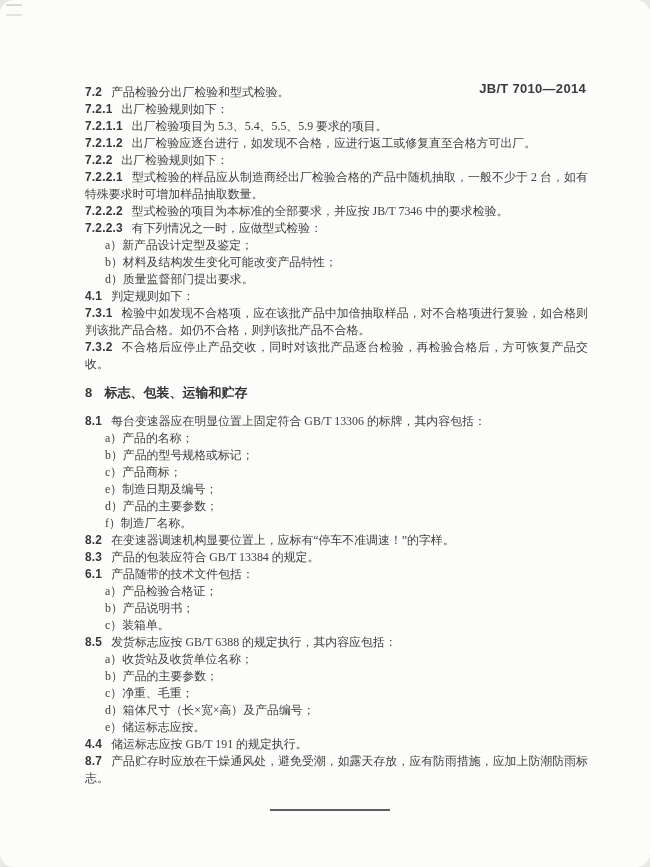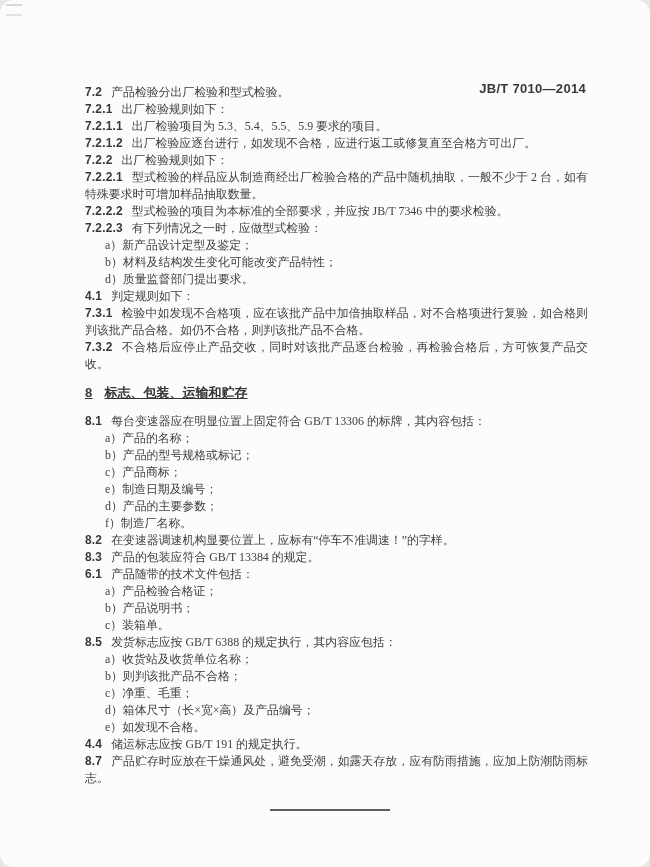--- a/index.html
+++ b/index.html
@@ -38,21 +38,20 @@
     margin-right:9px;letter-spacing:.2px;
   }
   .sub{padding-left:20px;}
   .sec-heading{
     font-family:"Liberation Sans","DejaVu Sans",sans-serif;
     font-weight:bold;
     font-size:13px !important;
     color:#333;
     margin:11px 0 12px 0 !important;
     text-align:right;
-    text-decoration:underline;
   }
   .sec-heading .num{margin-right:12px;}
   .divider{
     position:absolute;left:270px;top:809px;
     width:120px;height:2px;background:#5f5f5f;
   }
   .pageno{
     position:absolute;right:66px;top:837px;
     font-size:11.5px;color:#555;margin-top:43px;
   }
@@ -89,23 +88,23 @@
     <p class="sub"><span>d）产品的主要参数；</span></p>
     <p class="sub"><span>f）制造厂名称。</span></p>
     <p class="clause"><b class="num">8.2</b><span>在变速器调速机构显要位置上，应标有“停车不准调速！”的字样。</span></p>
     <p class="clause"><b class="num">8.3</b><span>产品的包装应符合 GB/T 13384 的规定。</span></p>
     <p class="clause"><b class="num">6.1</b><span>产品随带的技术文件包括：</span></p>
     <p class="sub"><span>a）产品检验合格证；</span></p>
     <p class="sub"><span>b）产品说明书；</span></p>
     <p class="sub"><span>c）装箱单。</span></p>
     <p class="clause"><b class="num">8.5</b><span>发货标志应按 GB/T 6388 的规定执行，其内容应包括：</span></p>
     <p class="sub"><span>a）收货站及收货单位名称；</span></p>
-    <p class="sub"><span>b）则判该批产品不合格；</span></p>
+    <p class="sub"><span>b）产品的主要参数；</span></p>
     <p class="sub"><span>c）净重、毛重；</span></p>
     <p class="sub"><span>d）箱体尺寸（长×宽×高）及产品编号；</span></p>
-    <p class="sub"><span>e）如发现不合格。</span></p>
+    <p class="sub"><span>e）储运标志应按。</span></p>
     <p class="clause"><b class="num">4.4</b><span>储运标志应按 GB/T 191 的规定执行。</span></p>
     <p class="clause"><b class="num">8.7</b><span>产品贮存时应放在干燥通风处，避免受潮，如露天存放，应有防雨措施，应加上防潮防雨标志。</span></p>
   </div>
 
   <div class="divider"></div>
   <div class="pageno">11</div>
 </div>
 
 </body></html>

